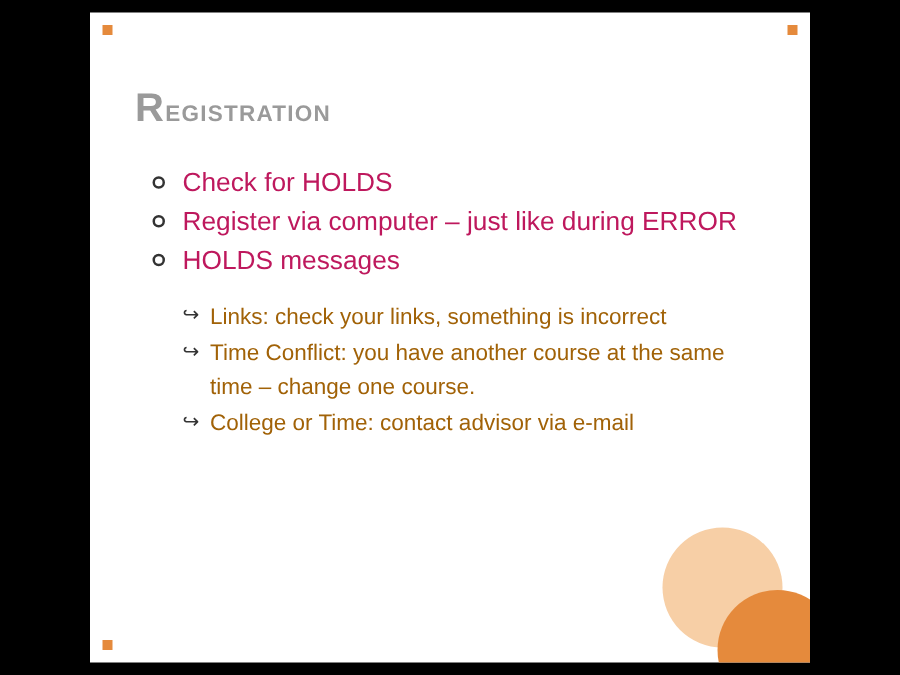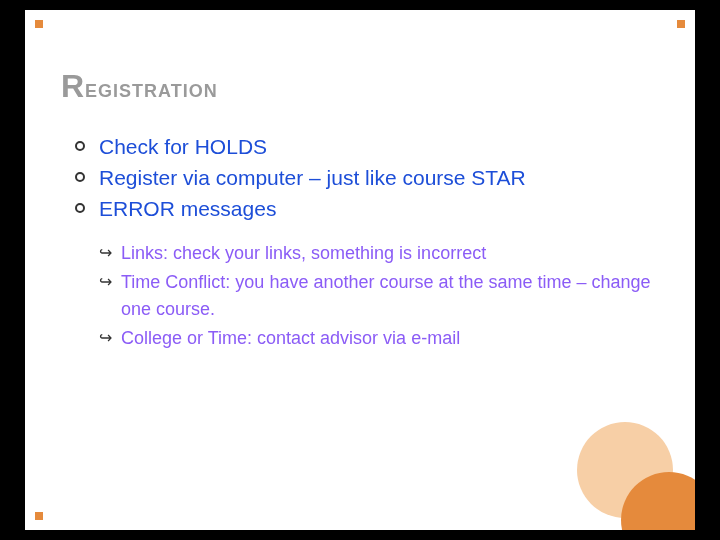--- a/index.html
+++ b/index.html
@@ -6,21 +6,21 @@
   html, body { width: 720px; height: 540px; }
   body {
     background: #000;
     display: flex;
     align-items: center;
     justify-content: center;
     font-family: Arial, Helvetica, sans-serif;
   }
   .slide {
     position: relative;
-    width: 670px;
+    width: 576px;
     height: 520px;
     background: #fff;
     overflow: hidden;
   }
   
   .corner {
     position: absolute;
     width: 8px;
     height: 8px;
     background: #e58a3c;
@@ -63,21 +63,21 @@
   }
   .title .cap { font-size: 32px; }
   .bullets {
     list-style: none;
     padding-left: 14px;
   }
   .bullets > li {
     position: relative;
     padding-left: 24px;
     font-size: 21px;
-    color: #1d4ed8;
+    color: #be185d;
     line-height: 1.38;
     margin-bottom: 2px;
   }
   .bullets > li::before {
     content: "";
     position: absolute;
     left: 0;
     top: 8px;
     width: 10px;
     height: 10px;
@@ -87,21 +87,21 @@
   }
   .sub {
     list-style: none;
     padding-left: 38px;
     margin-top: 16px;
   }
   .sub > li {
     position: relative;
     padding-left: 22px;
     font-size: 18px;
-    color: #8b5cf6;
+    color: #a16207;
     line-height: 1.5;
     margin-bottom: 2px;
   }
   .sub > li::before {
     content: "↪";
     position: absolute;
     left: 0;
     top: 0;
     font-size: 16px;
     color: #333;
@@ -120,22 +120,22 @@
   <div class="circle-outer"></div>
   <div class="circle-inner"></div>
 
   <div class="content">
     <h1 class="title">
       <span class="cap">R</span><span>egistration</span>
     </h1>
 
     <ul class="bullets">
       <li><span>Check for HOLDS</span></li>
-      <li><span>Register via computer – just like course STAR</span></li>
-      <li><span>ERROR messages</span></li>
+      <li><span>Register via computer – just like during ERROR</span></li>
+      <li><span>HOLDS messages</span></li>
     </ul>
 
     <ul class="sub">
       <li><span>Links: check your links, something is incorrect</span></li>
       <li><span>Time Conflict:  you have another course at the same time – change one course.</span></li>
       <li><span>College or Time: contact advisor via e-mail</span></li>
     </ul>
   </div>
 </div>
 

